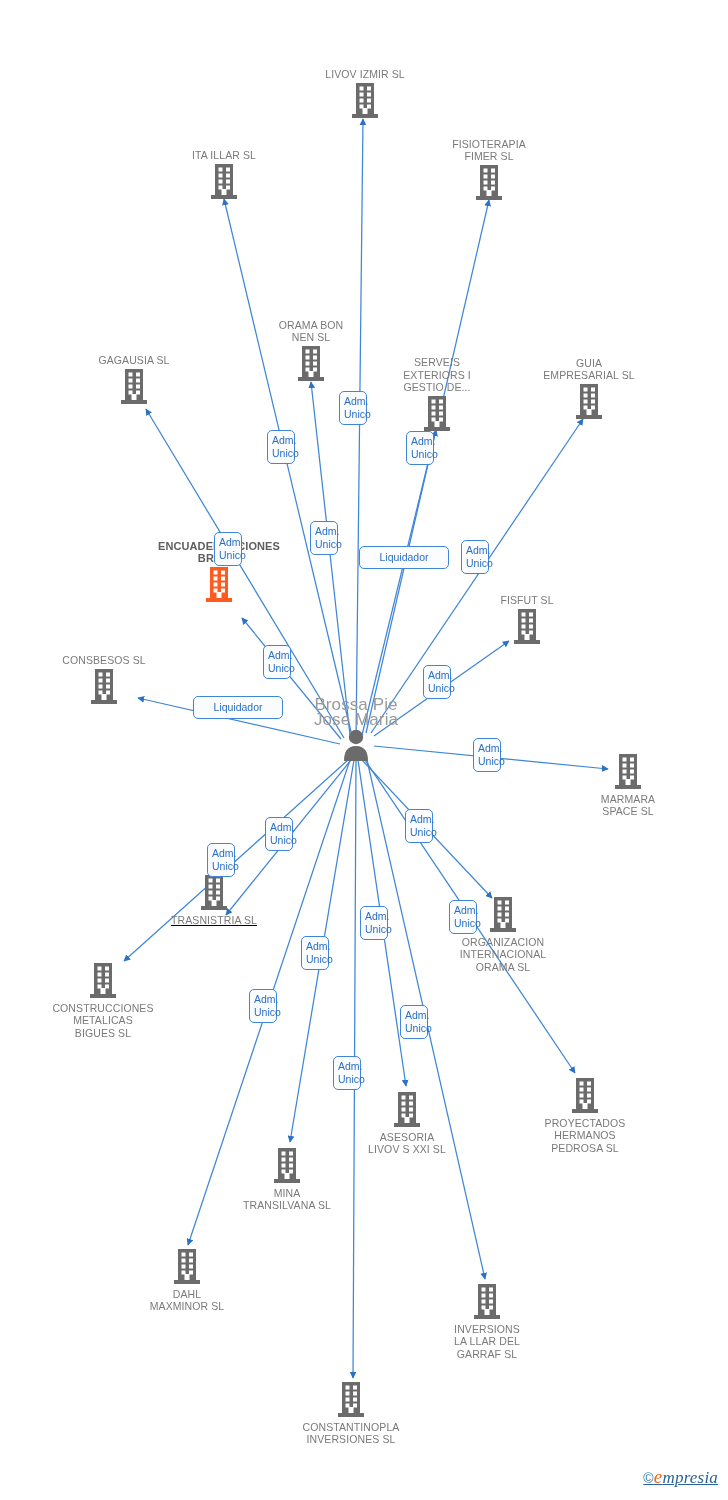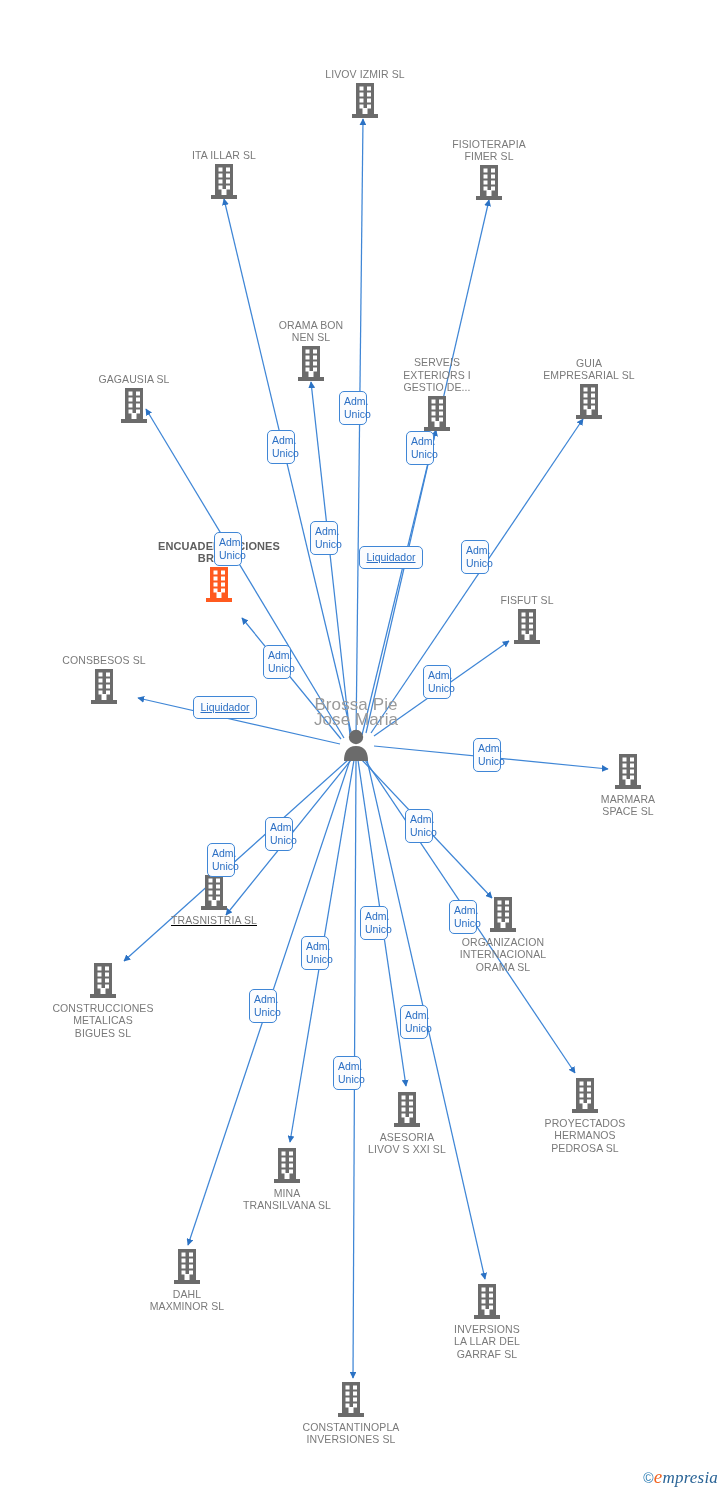--- a/index.html
+++ b/index.html
@@ -66,31 +66,32 @@
     border-radius:5px;
     color:#2b6fc4;
     font-size:10.5px;
     line-height:13px;
     text-align:center;
     padding:3px 4px;
     white-space:pre-line;
     z-index:5;
   }
   .badge.two-line{ width:28px; margin-left:-21px; }
-  .badge.wide{ width:64px; margin-left:-41px; padding:4px 4px;text-decoration:underline; }
+  .badge.wide{ width:90px; margin-left:-41px; padding:4px 4px; }
 
   
   #watermark{
     position:absolute;
     right:10px;
     bottom:12px;
     font-size:15px;
     color:#2a6496;
     letter-spacing:.2px;
     white-space:nowrap;
+    text-decoration:underline;
   }
   #watermark .c{ color:#2f7fb5; font-size:14px; }
   #watermark .e{ color:#f26522; font-style:italic; font-family:"Liberation Serif",serif; font-size:19px; }
   #watermark .rest{ color:#2a6496; font-style:italic; font-family:"Liberation Serif",serif; font-size:17px; }
 </style>
 </head>
 <body>
 
 <div id="graph">
 
@@ -184,21 +185,21 @@
             <rect x="9.5" y="9.5" width="4" height="4" fill="#ffffff"></rect>
             <rect x="9.5" y="15.5" width="4" height="4" fill="#ffffff"></rect>
             <rect x="9.5" y="21.5" width="4" height="4" fill="#ffffff"></rect>
             <rect x="17" y="3.5" width="4" height="4" fill="#ffffff"></rect>
             <rect x="17" y="9.5" width="4" height="4" fill="#ffffff"></rect>
             <rect x="17" y="15.5" width="4" height="4" fill="#ffffff"></rect>
             <rect x="17" y="21.5" width="4" height="4" fill="#ffffff"></rect>
             <rect x="12.5" y="25" width="5" height="6" fill="#ffffff"></rect>
           </svg></span>
       </div>
-      <div class="node company label-top" style="left: 134px; top: 373px;">
+      <div class="node company label-top" style="left: 134px; top: 354px;">
         <span class="label">GAGAUSIA SL</span>
         <span class="glyph"><svg width="30" height="37" viewBox="0 0 30 37">
             <path d="M6 0 H24 V31 H6 Z" fill="#6b6b6b"></path>
             <rect x="2" y="31" width="26" height="4" fill="#6b6b6b"></rect>
             <rect x="9.5" y="3.5" width="4" height="4" fill="#ffffff"></rect>
             <rect x="9.5" y="9.5" width="4" height="4" fill="#ffffff"></rect>
             <rect x="9.5" y="15.5" width="4" height="4" fill="#ffffff"></rect>
             <rect x="9.5" y="21.5" width="4" height="4" fill="#ffffff"></rect>
             <rect x="17" y="3.5" width="4" height="4" fill="#ffffff"></rect>
             <rect x="17" y="9.5" width="4" height="4" fill="#ffffff"></rect>

